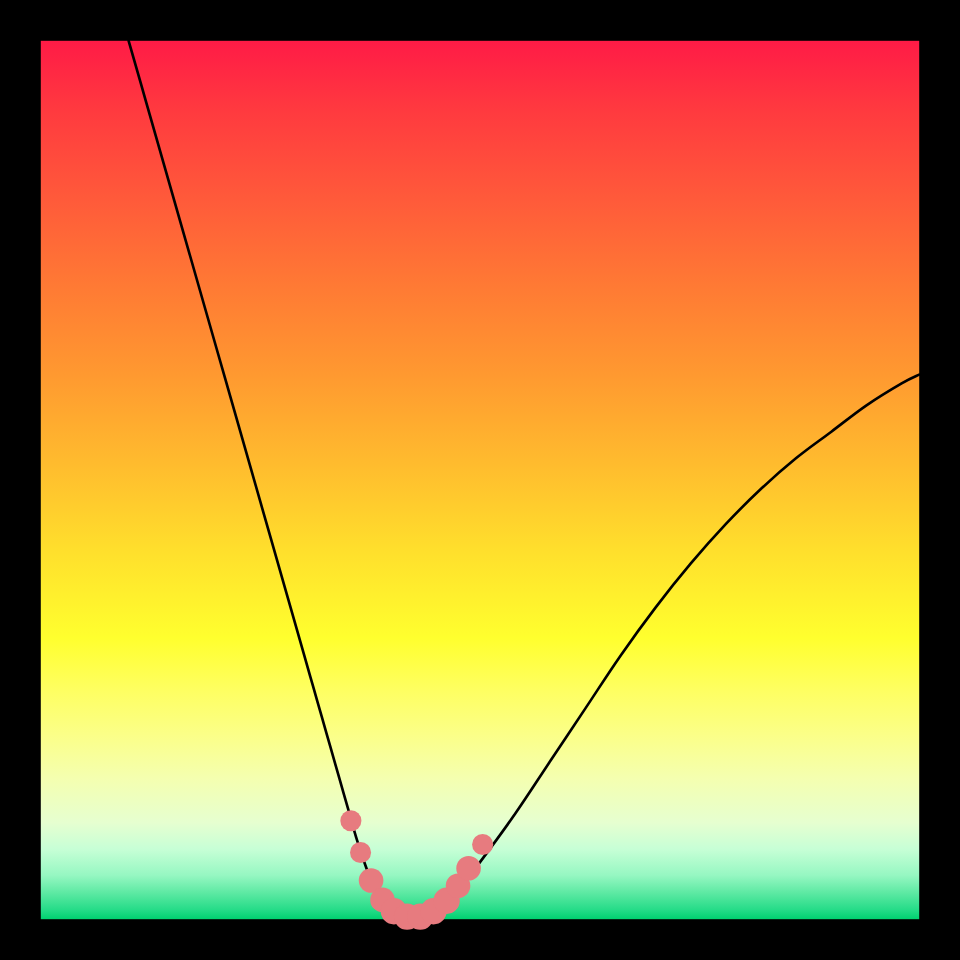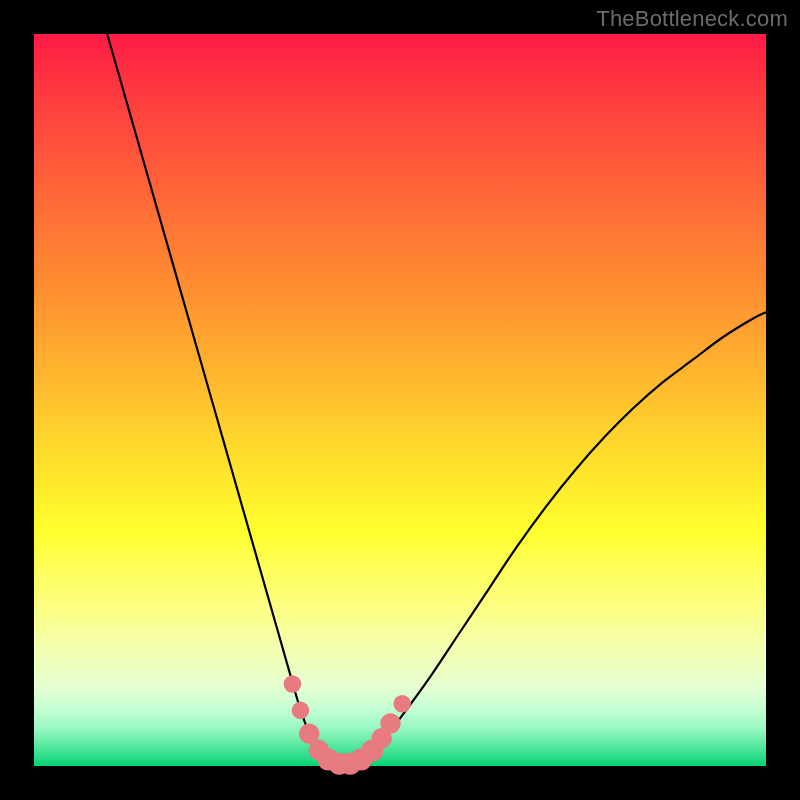--- a/index.html
+++ b/index.html
@@ -60,21 +60,20 @@
     top: 0;
     width: 732px;
     height: 732px;
     overflow: visible;
   }
 </style>
 </head>
 <body>
 
 <div class="frame">
-  <div class="watermark">TheBottleneck.com</div>
   <div class="plot">
     <svg class="curve" viewBox="0 0 732 732">
       <path id="curve-path" fill="none" stroke-width="2.2" stroke-linecap="round" stroke-linejoin="round" d="M 73.20 0.00 C 75.84 9.22, 82.57 32.79, 87.84 51.24 C 93.11 69.69, 97.21 84.03, 102.48 102.48 C 107.75 120.93, 111.85 135.27, 117.12 153.72 C 122.39 172.17, 126.49 186.51, 131.76 204.96 C 137.03 223.41, 141.13 237.75, 146.40 256.20 C 151.67 274.65, 155.77 288.99, 161.04 307.44 C 166.31 325.89, 170.41 340.23, 175.68 358.68 C 180.95 377.13, 185.05 391.47, 190.32 409.92 C 195.59 428.37, 199.69 442.71, 204.96 461.16 C 210.23 479.61, 215.65 498.57, 219.60 512.40 C 223.55 526.23, 224.28 528.80, 226.92 538.02 C 229.56 547.24, 231.60 554.42, 234.24 563.64 C 236.88 572.86, 238.92 580.04, 241.56 589.26 C 244.20 598.48, 246.24 605.66, 248.88 614.88 C 251.52 624.10, 253.56 631.28, 256.20 640.50 C 258.84 649.72, 260.88 657.56, 263.52 666.12 C 266.16 674.68, 268.20 680.83, 270.84 688.08 C 273.48 695.33, 275.52 700.85, 278.16 706.38 C 280.80 711.91, 282.84 715.27, 285.48 718.82 C 288.12 722.38, 290.16 724.17, 292.80 726.14 C 295.44 728.12, 297.48 729.01, 300.12 729.80 C 302.76 730.59, 304.80 730.54, 307.44 730.54 C 310.08 730.54, 312.12 730.59, 314.76 729.80 C 317.40 729.01, 318.13 728.38, 322.08 726.14 C 326.03 723.90, 331.45 721.58, 336.72 717.36 C 341.99 713.14, 346.09 708.65, 351.36 702.72 C 356.63 696.79, 358.09 694.96, 366.00 684.42 C 373.91 673.88, 384.74 659.31, 395.28 644.16 C 405.82 629.01, 414.02 616.05, 424.56 600.24 C 435.10 584.43, 443.30 572.13, 453.84 556.32 C 464.38 540.51, 472.58 527.55, 483.12 512.40 C 493.66 497.25, 501.86 485.97, 512.40 472.14 C 522.94 458.31, 531.14 448.06, 541.68 435.54 C 552.22 423.02, 560.42 413.80, 570.96 402.60 C 581.50 391.40, 589.70 383.20, 600.24 373.32 C 610.78 363.44, 618.98 356.26, 629.52 347.70 C 640.06 339.14, 648.26 333.65, 658.80 325.74 C 669.34 317.83, 677.54 311.03, 688.08 303.78 C 698.62 296.53, 709.45 290.09, 717.36 285.48 C 725.27 280.87, 729.36 279.48, 732.00 278.16" stroke="#000000"></path>
       <g id="markers">
           <circle cx="258.40" cy="650.02" r="8.78" fill="#e77b7f" stroke="#da6a6e" stroke-width="0"></circle>
           <circle cx="266.45" cy="676.37" r="8.78" fill="#e77b7f" stroke="#da6a6e" stroke-width="0"></circle>
           <circle cx="275.23" cy="699.79" r="10.25" fill="#e77b7f" stroke="#da6a6e" stroke-width="0"></circle>
           <circle cx="284.75" cy="715.90" r="10.25" fill="#e77b7f" stroke="#da6a6e" stroke-width="0"></circle>
           <circle cx="294.26" cy="725.41" r="10.98" fill="#e77b7f" stroke="#da6a6e" stroke-width="0"></circle>
           <circle cx="305.24" cy="729.80" r="10.98" fill="#e77b7f" stroke="#da6a6e" stroke-width="0"></circle>

